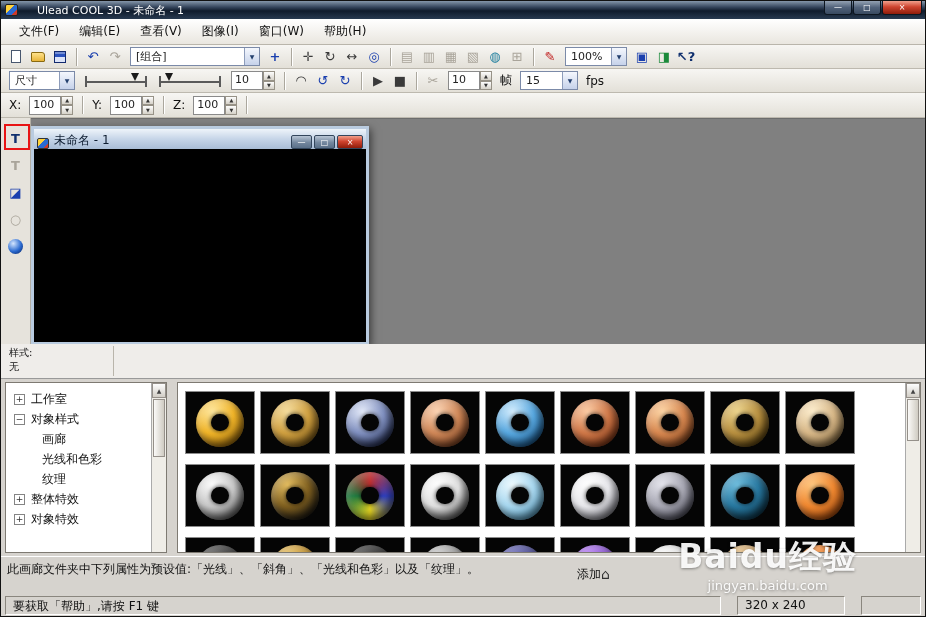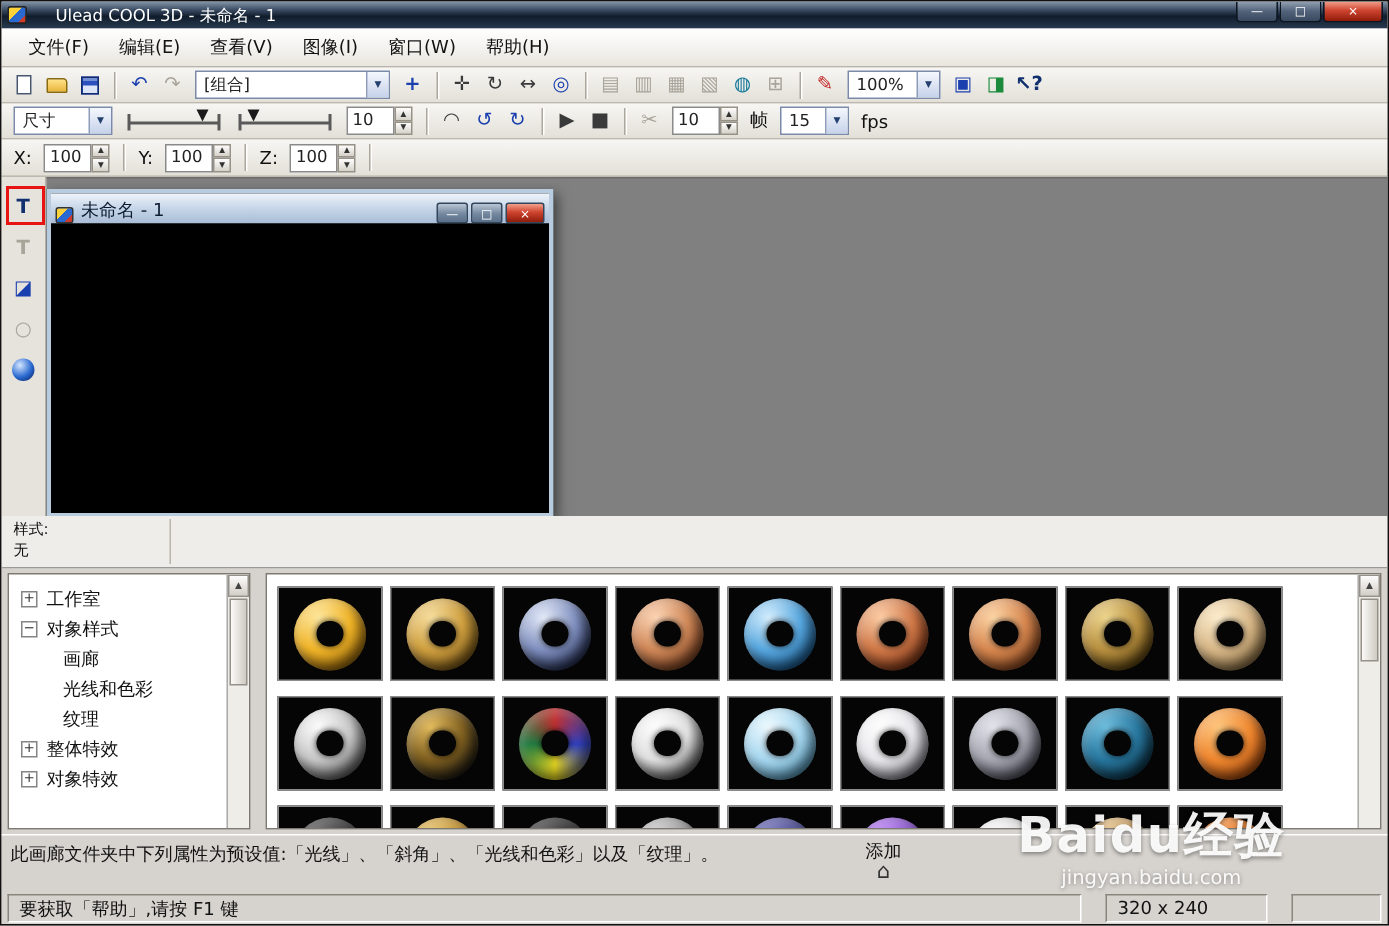--- a/index.html
+++ b/index.html
@@ -42,21 +42,21 @@
   .i-new { display:inline-block; width:10px; height:13px; background:#fff; border:1px solid #47566e; }
   .i-open { display:inline-block; width:14px; height:10px; background:linear-gradient(#ffe28a,#e8b53a);
     border:1px solid #8a6a10; border-radius:1px 3px 1px 1px; }
   .i-save { display:inline-block; width:12px; height:12px; background:#2a52be; border:1px solid #122a6e;
     box-shadow:inset 0 -5px 0 #dce4f8, inset 0 2px 0 rgba(255,255,255,.35); }
   .combo { display:flex; align-items:center; height:19px; background:#fff; border:1px solid #7b8aa8;
     margin:0 3px; flex:0 0 auto; }
   .cval { flex:1; padding:0 5px; font-size:11px; white-space:nowrap; overflow:hidden; }
   .cdrop { width:15px; align-self:stretch; display:flex; align-items:center; justify-content:center;
     font-size:6px; color:#24406e; background:linear-gradient(#f4f7fd,#c6d2ea); border-left:1px solid #8d9cba; }
-  .w130 { width:130px; } .w62 { width:62px; } .w66 { width:66px; } .w46 { width:46px; }
+  .w130 { width:130px; } .w62 { width:62px; } .w66 { width:66px; } .w46 { width:58px; }
   .spin { display:flex; height:19px; margin:0 3px; flex:0 0 auto; }
   .spin-box { width:32px; background:#fff; border:1px solid #8a8a8a; font-size:11px; padding:1px 3px; }
   .spin-btns { display:flex; flex-direction:column; width:12px; }
   .spin-btns span { flex:1; display:flex; align-items:center; justify-content:center; font-size:5px;
     color:#333; background:linear-gradient(#fdfdfd,#d6d2c9); border:1px solid #979287; }
   .tlabel-inline { padding:0 3px; font-size:12px; color:#111; }
   .slider { width:62px; height:16px; position:relative; margin:0 5px; flex:0 0 auto; }
   .slider::before { content:""; position:absolute; left:1px; right:1px; top:8px; height:2px; background:#5a5a5a; }
   .slider .end-l, .slider .end-r { position:absolute; top:3px; width:2px; height:11px; background:#5a5a5a; }
   .end-l { left:0; } .end-r { right:0; }
@@ -116,21 +116,21 @@
     display:flex; align-items:center; justify-content:center; flex:0 0 auto; }
   .donut { width:48px; height:48px; border-radius:50%; position:relative;
     box-shadow:inset -3px -4px 7px rgba(0,0,0,.55), inset 3px 4px 6px rgba(255,255,255,.22); }
   .donut::after { content:""; position:absolute; left:32%; top:32%; width:36%; height:36%;
     border-radius:50%; background:#050505; box-shadow:0 0 5px rgba(0,0,0,.9); }
 
   
   .infobar { position:absolute; top:555px; left:0; right:0; height:37px; background:#d6d3ce;
     border-top:1px solid #fff; display:flex; padding:4px 6px; font-size:12px; color:#111; }
   .info-text { width:556px; line-height:1.35; }
-  .add-widget { margin-left:14px; display:flex; flex-direction:column; align-items:center;
+  .add-widget { margin-left:14px; display:flex; flex-direction:row; align-items:center;
     font-size:12px; line-height:1.1; }
   .home-glyph { font-size:14px; color:#333; }
   .statusbar { position:absolute; top:592px; left:0; right:0; height:25px; background:#d6d3ce;
     display:flex; gap:16px; padding:3px 4px; font-size:12px; color:#111; }
   .spanel { border:1px solid; border-color:#8a867e #fff #fff #8a867e; background:#d6d3ce; padding:1px 7px;
     white-space:nowrap; overflow:hidden; }
   .spanel.main { flex:1; }
   .spanel.size { width:108px; }
   .spanel.end { width:60px; }
 

